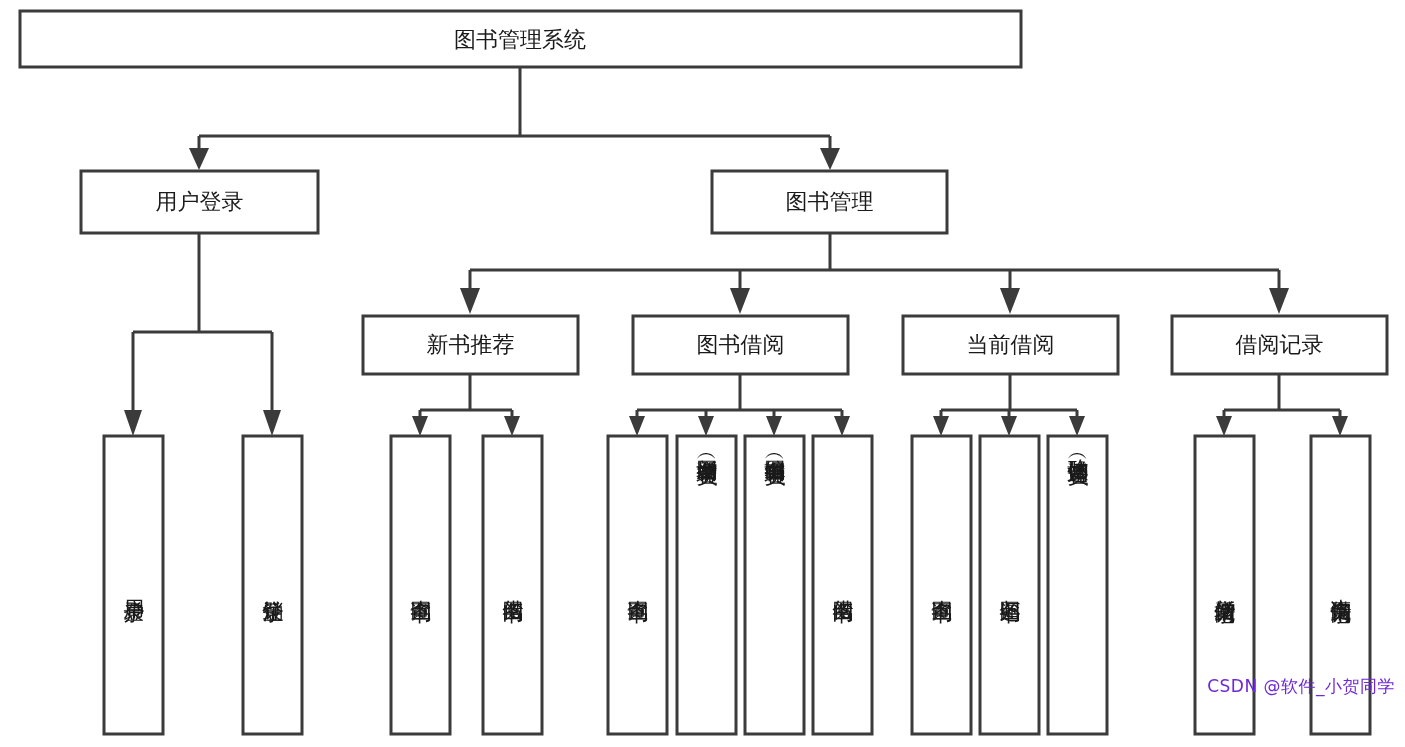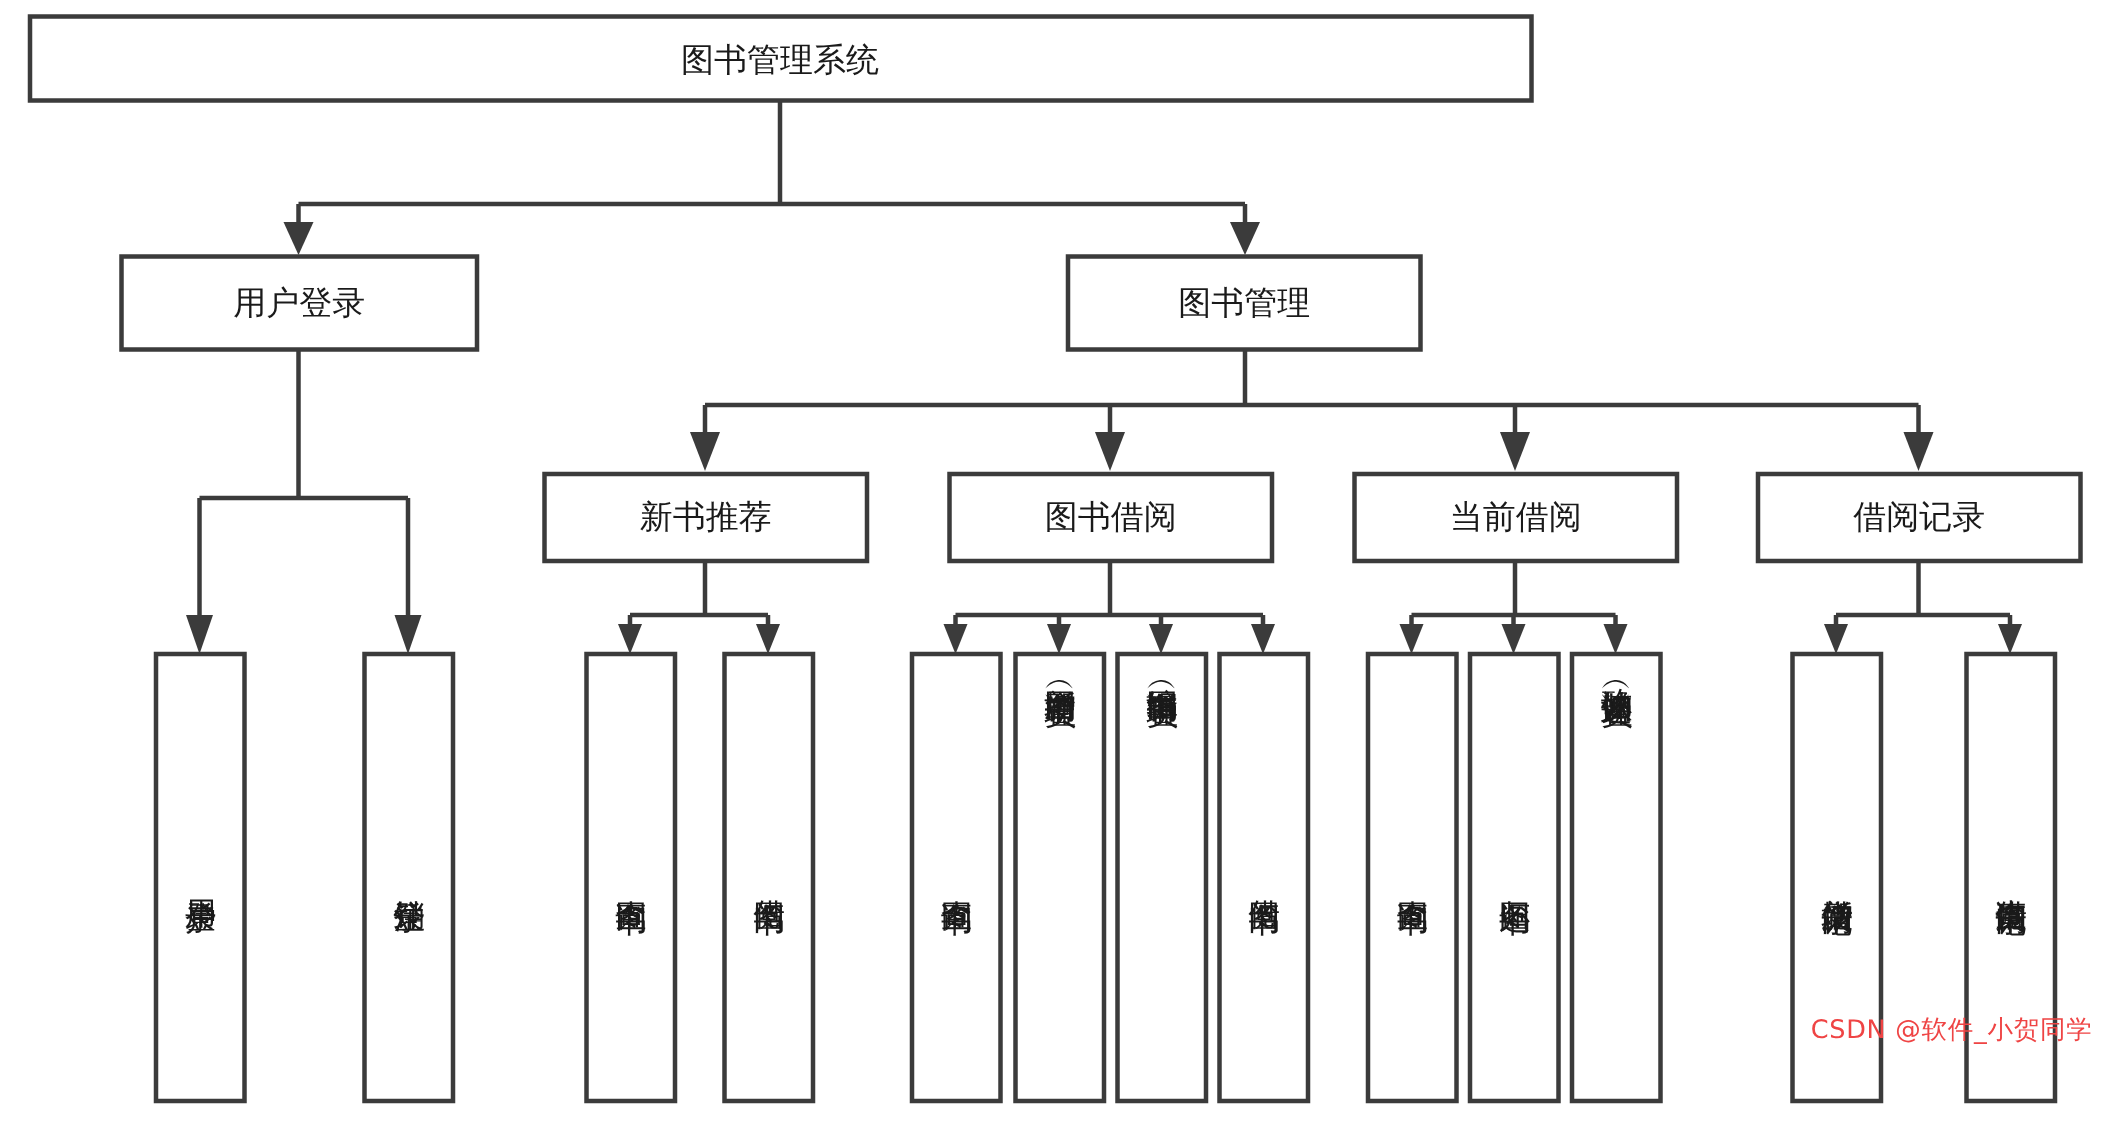--- a/index.html
+++ b/index.html
@@ -64,21 +64,21 @@
     color: #1a1a1a;
     letter-spacing: 1px;
     white-space: nowrap;
   }
   .watermark {
     position: absolute;
     right: 10px;
     bottom: 6px;
     font-family: "DejaVu Sans", "Liberation Sans", sans-serif;
     font-size: 17px;
-    color: #ef4444;
+    color: #6d28d9;
     white-space: nowrap;
     letter-spacing: 0.5px;
   }
 </style>
 </head>
 <body>
 
 <div id="diagram-root">
 
   <svg id="flow" viewBox="0 0 1405 747">

